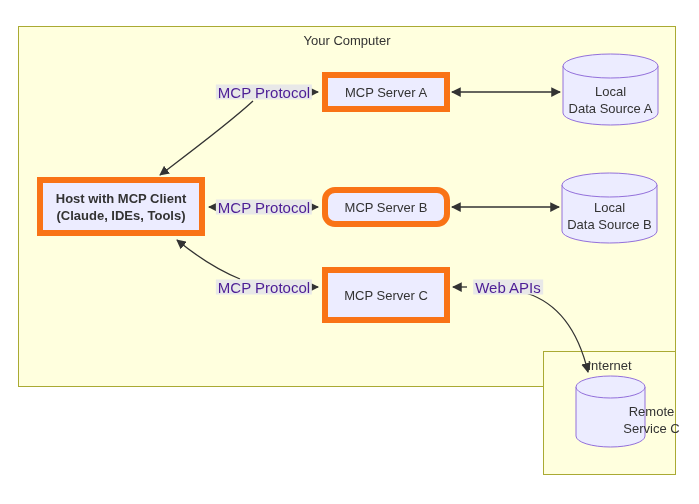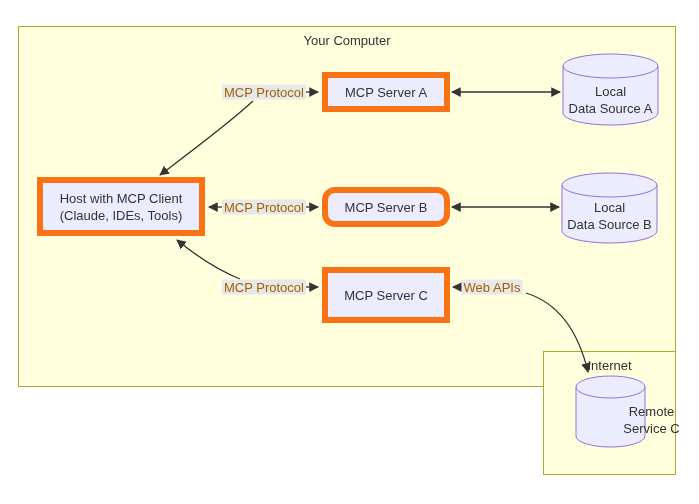--- a/index.html
+++ b/index.html
@@ -50,50 +50,50 @@
     box-sizing: border-box;
     display: flex;
     flex-direction: column;
     align-items: center;
     justify-content: center;
     font-size: 13px;
     line-height: 17px;
     text-align: center;
     color: #333333;
   }
-  .node-host    { left: 37px;  top: 177px; width: 168px; height: 59px; }
+  .node-host    { left: 37px;  top: 177px; width: 168px; height: 59px; font-weight: bold; }
   .node-server-a{ left: 322px; top: 72px;  width: 128px; height: 40px; }
   .node-server-b{ left: 322px; top: 187px; width: 128px; height: 40px; border-radius: 13px; }
   .node-server-c{ left: 322px; top: 267px; width: 128px; height: 56px; }
   
   .cyl-text {
     position: absolute;
     text-align: center;
     font-size: 13px;
     line-height: 17px;
     color: #333333;
   }
   .cyl-text-a { left: 563px; top: 83px;  width: 95px; }
   .cyl-text-b { left: 562px; top: 199px; width: 95px; }
   .cyl-text-c { left: 576px; top: 403px; width: 69px; padding-left: 41px; }
   
   .edge-label {
     position: absolute;
     transform: translate(-50%, -50%);
     background: #e8e8e8;
-    color: #a16207;
-    font-size: 13px;
+    color: #4c1d95;
+    font-size: 15px;
     line-height: 15px;
     padding: 0 2px;
     white-space: nowrap;
   }
   .lbl-protocol-a { left: 264px; top: 92px; }
   .lbl-protocol-b { left: 264px; top: 207px; }
   .lbl-protocol-c { left: 264px; top: 287px; }
-  .lbl-web-apis   { left: 492px; top: 287px; }
+  .lbl-web-apis   { left: 508px; top: 287px; }
 </style>
 </head>
 <body>
 
 <div class="stage">
 
   <div class="cluster cluster-computer">
     <div class="cluster-label">Your Computer</div>
   </div>
   <div class="cluster cluster-internet">

